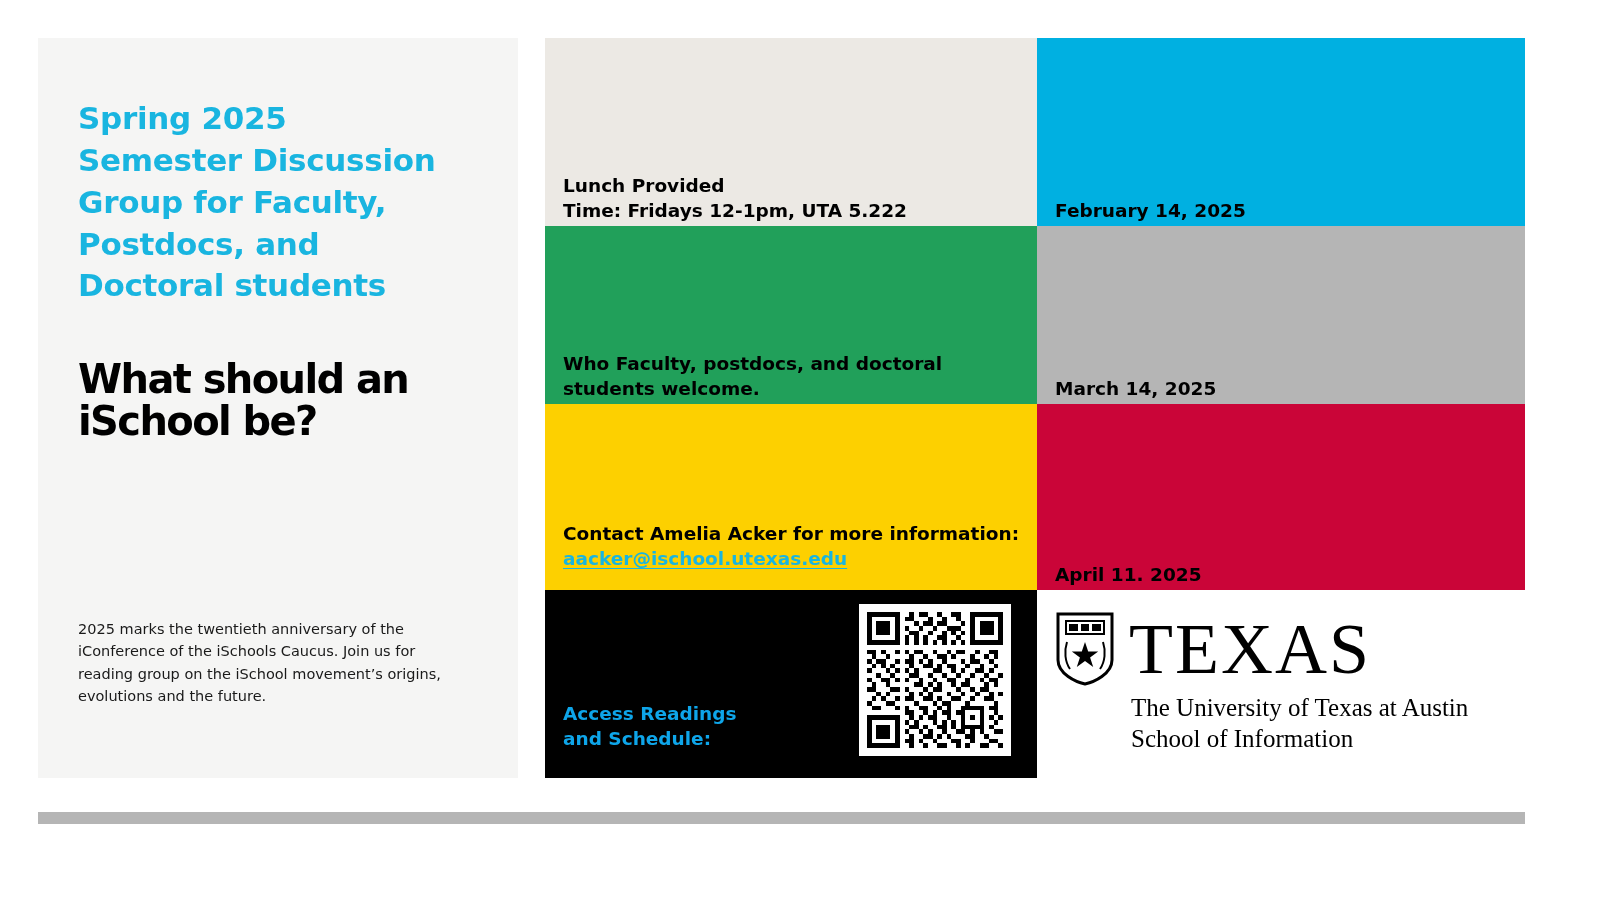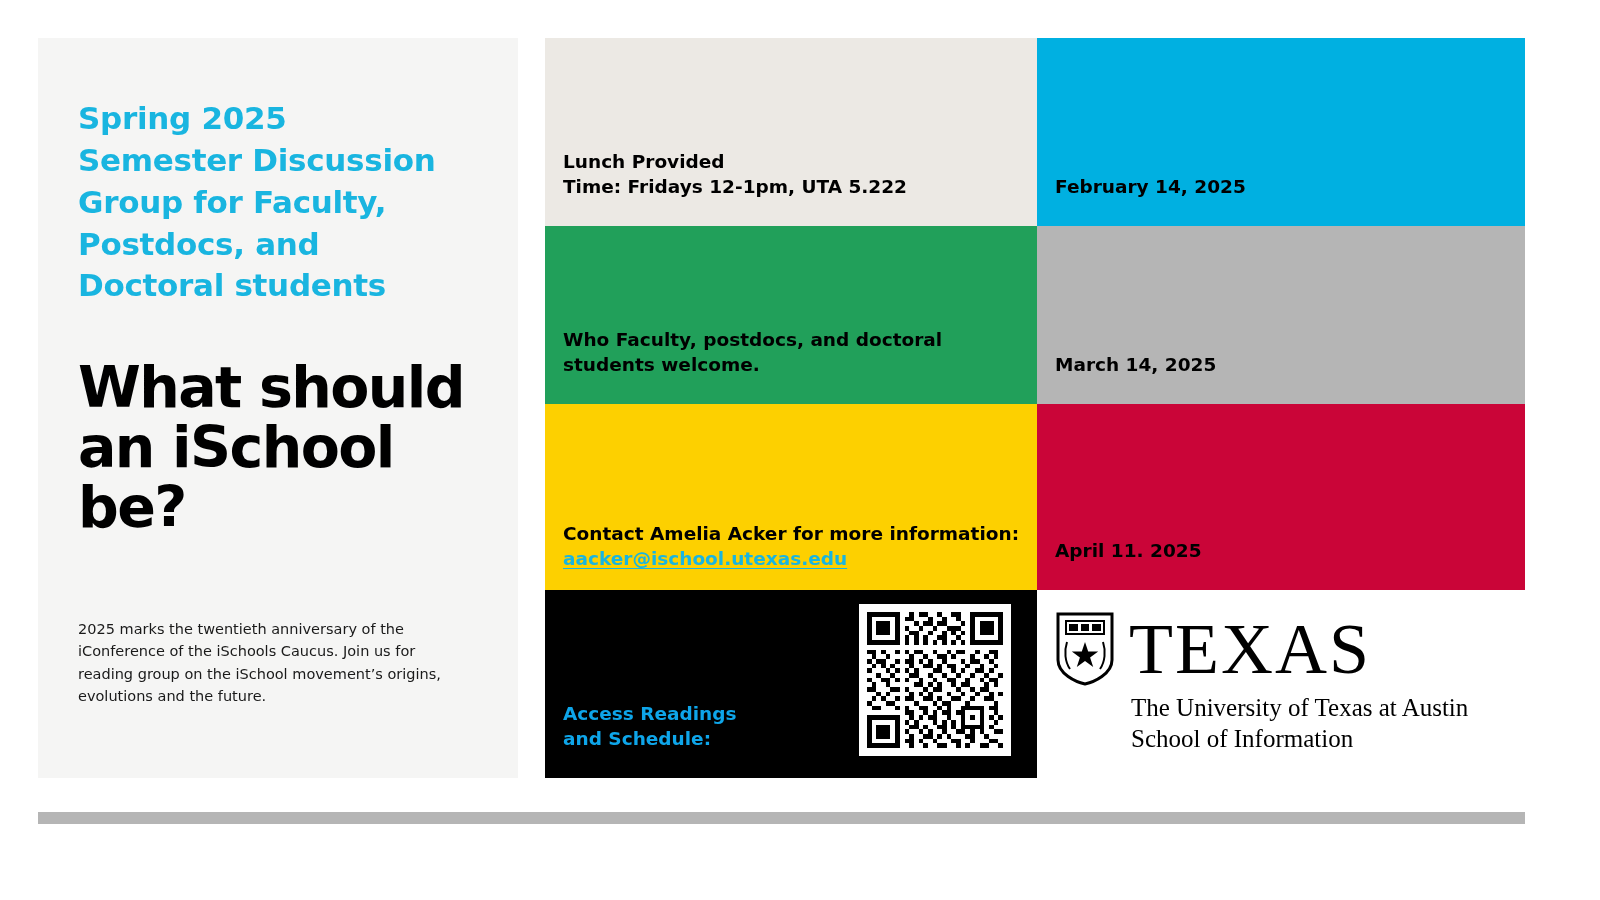--- a/index.html
+++ b/index.html
@@ -41,21 +41,21 @@
     font-weight: bold;
     font-size: 31px;
     line-height: 1.35;
     letter-spacing: -0.3px;
     margin: 0;
   }
   .headline-black {
     color: #000000;
     font-family: "DejaVu Sans", sans-serif;
     font-weight: bold;
-    font-size: 57px;
+    font-size: 40px;
     line-height: 1.05;
     letter-spacing: -1.6px;
     margin: 0;
     position: absolute;
     left: 40px;
     top: 320px;
     width: 400px;
   }
   .blurb {
     position: absolute;
@@ -82,21 +82,21 @@
   }
   .cell {
     position: relative;
     box-sizing: border-box;
     padding: 16px 18px;
     overflow: hidden;
   }
   .cell .txt {
     position: absolute;
     left: 18px;
-    bottom: 26px;
+    bottom: 2px;
     right: 14px;
     font-family: "DejaVu Sans", sans-serif;
     font-weight: bold;
     font-size: 18.5px;
     line-height: 1.35;
     color: #000;
     margin: 0;
   }
   .c-lunch { background: #ece9e4; }
   .c-feb   { background: #00b0e1; }

